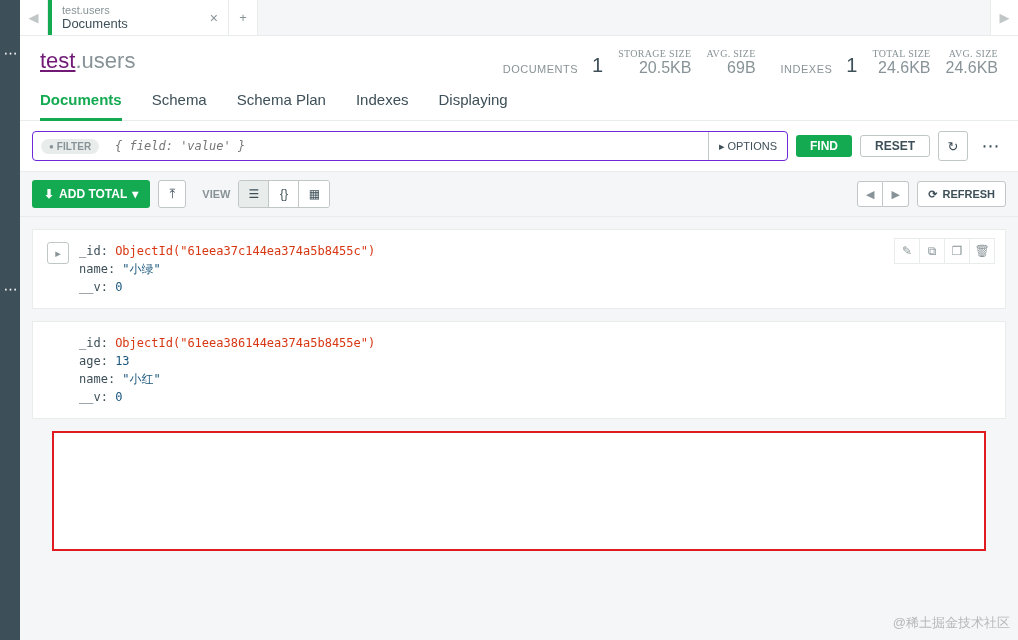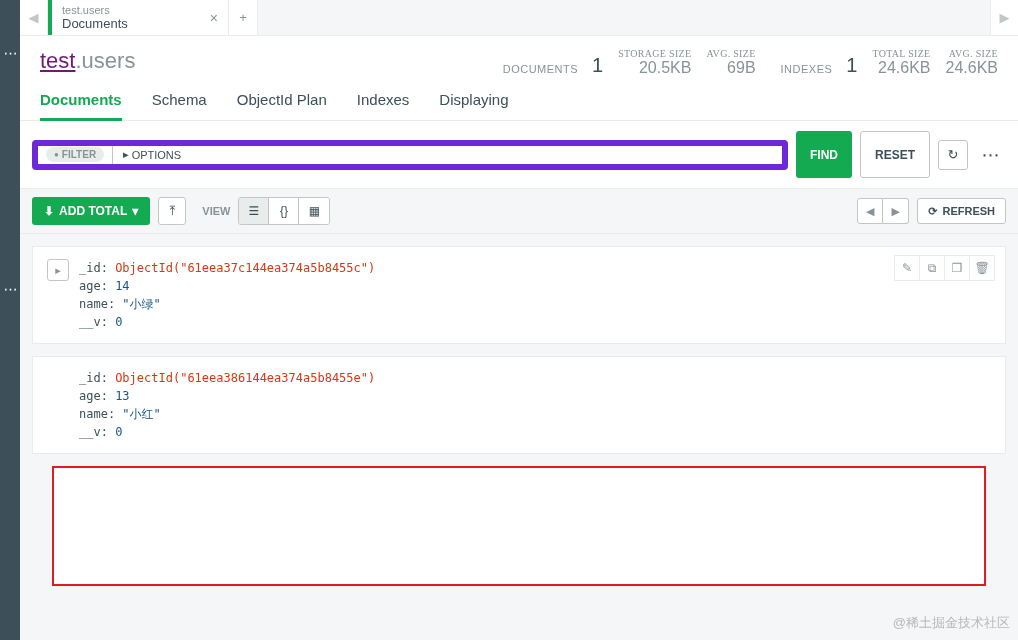--- a/index.html
+++ b/index.html
@@ -25,26 +25,26 @@
 .stats { display: flex; gap: 15px; align-items: flex-end; }
 .stat { text-align: right; }
 .stat .lbl { font-size: 10px; color: #889397; text-transform: uppercase; letter-spacing: 0.3px; font-family: Liberation Serif, serif; }
 .stat .val { font-size: 16px; color: #889397; }
 .stat-group { display: flex; gap: 14px; align-items: flex-end; }
 .stat-label-inline { font-size: 11px; color: #889397; text-transform: uppercase; align-self: flex-end; padding-bottom: 2px; letter-spacing:0.5px;}
 .subtabs { display: flex; gap: 30px; padding: 14px 20px 0 20px; border-bottom: 1px solid #e8edeb; }
 .subtab { padding-bottom: 10px; font-size: 15px; color: #3d4f58; cursor: pointer; border-bottom: 3px solid transparent; margin-bottom:-1px;}
 .subtab.active { color: #13aa52; font-weight: 600; border-bottom-color: #13aa52; }
 .filterbar { display: flex; gap: 8px; padding: 10px 12px; align-items: center; background:#fff; border-bottom:1px solid #e8edeb;}
-.filter-wrap { flex: 1; display: flex; align-items: center; border: 6px solid #6d28d9; border-radius: 4px; height: 30px; overflow:hidden; }
+.filter-wrap { flex: 1; display: flex; align-items: center; border: 1px solid #6d28d9; border-radius: 4px; height: 30px; overflow:hidden; }
 .filter-badge { background: #e8edeb; color: #889397; font-size: 10px; font-weight: 700; padding: 2px 8px; border-radius: 10px; margin: 0 8px; display:flex; align-items:center; gap:3px;}
 .filter-badge::before { content:"●"; font-size:8px;}
 .filter-input { flex: 1; border: none; outline: none; font-family: Menlo, Consolas, monospace; font-size: 12px; color: #889397; font-style: italic; padding: 0 8px; }
 .options-btn { border-left: 1px solid #c1c7c6; padding: 0 10px; height: 100%; display: flex; align-items: center; font-size: 11px; color: #3d4f58; cursor: pointer; gap:3px;}
-.btn { height: 47px; padding: 0 14px; border-radius: 3px; font-size: 12px; font-weight: 700; cursor: pointer; display: flex; align-items: center; border: none; }
+.btn { height: 22px; padding: 0 14px; border-radius: 3px; font-size: 12px; font-weight: 700; cursor: pointer; display: flex; align-items: center; border: none; }
 .btn-green { background: #13aa52; color: #fff; }
 .btn-gray { background: #fff; color: #3d4f58; border: 1px solid #c1c7c6; }
 .icon-btn { width: 30px; height: 30px; border: 1px solid #c1c7c6; background: #fff; border-radius: 3px; display: flex; align-items: center; justify-content: center; cursor: pointer; color: #3d4f58; }
 .dots-btn { font-size: 18px; letter-spacing: 1px; }
 .toolbar { display: flex; align-items: center; padding: 8px 12px; gap: 8px; background: #f5f6f7; border-bottom: 1px solid #e8edeb; }
 .btn-add { background: #13aa52; color: #fff; font-size: 12px; font-weight: 700; height: 28px; padding: 0 12px; border-radius: 3px; display: flex; align-items: center; gap: 5px; cursor: pointer; }
 .view-label { font-size: 11px; color: #889397; font-weight: 600; margin-left: 8px; }
 .view-group { display: flex; border: 1px solid #c1c7c6; border-radius: 3px; overflow: hidden; }
 .view-btn { width: 30px; height: 26px; display: flex; align-items: center; justify-content: center; cursor: pointer; background: #fff; border-right: 1px solid #c1c7c6; font-size:12px;}
 .view-btn:last-child { border-right: none; }
@@ -120,28 +120,29 @@
         <div class="stat">
           <div class="lbl">AVG. SIZE</div>
           <div class="val">24.6KB</div>
         </div>
       </div>
     </div>
 
     <div class="subtabs" id="subtabs">
         <div class="subtab active">Documents</div>
         <div class="subtab">Schema</div>
-        <div class="subtab">ObjectId Plan</div>
+        <div class="subtab">Schema Plan</div>
         <div class="subtab">Indexes</div>
         <div class="subtab">Displaying</div>
       </div>
 
     <div class="filterbar">
       <div class="filter-wrap">
         <span class="filter-badge">FILTER</span>
+        <input class="filter-input" placeholder="{ field: 'value' }" style="">
         <div class="options-btn">▸ <span>OPTIONS</span></div>
       </div>
       <button class="btn btn-green">FIND</button>
       <button class="btn btn-gray">RESET</button>
       <div class="icon-btn">↻</div>
       <div class="icon-btn dots-btn" style="border:none">⋯</div>
     </div>
 
     <div class="toolbar">
       <div class="btn-add">
@@ -165,21 +166,20 @@
         <span>⟳</span>
         <span>REFRESH</span>
       </div>
     </div>
 
     <div class="content" id="doclist">
     <div class="doc">
           <div class="expand">▸</div>
           <div class="fields">
             <div><span class="key">_id</span><span class="colon">: </span><span class="val-oid">ObjectId("61eea37c144ea374a5b8455c")</span></div>
-            <div><span class="key">age</span><span class="colon">: </span><span class="val-num">14</span></div>
             <div><span class="key">name</span><span class="colon">: </span><span class="val-str">"小绿"</span></div>
             <div><span class="key">__v</span><span class="colon">: </span><span class="val-num">0</span></div>
           </div>
           <div class="doc-actions">
             <div class="da">✎</div>
             <div class="da">⧉</div>
             <div class="da">❐</div>
             <div class="da">🗑</div>
           </div>
         </div>

